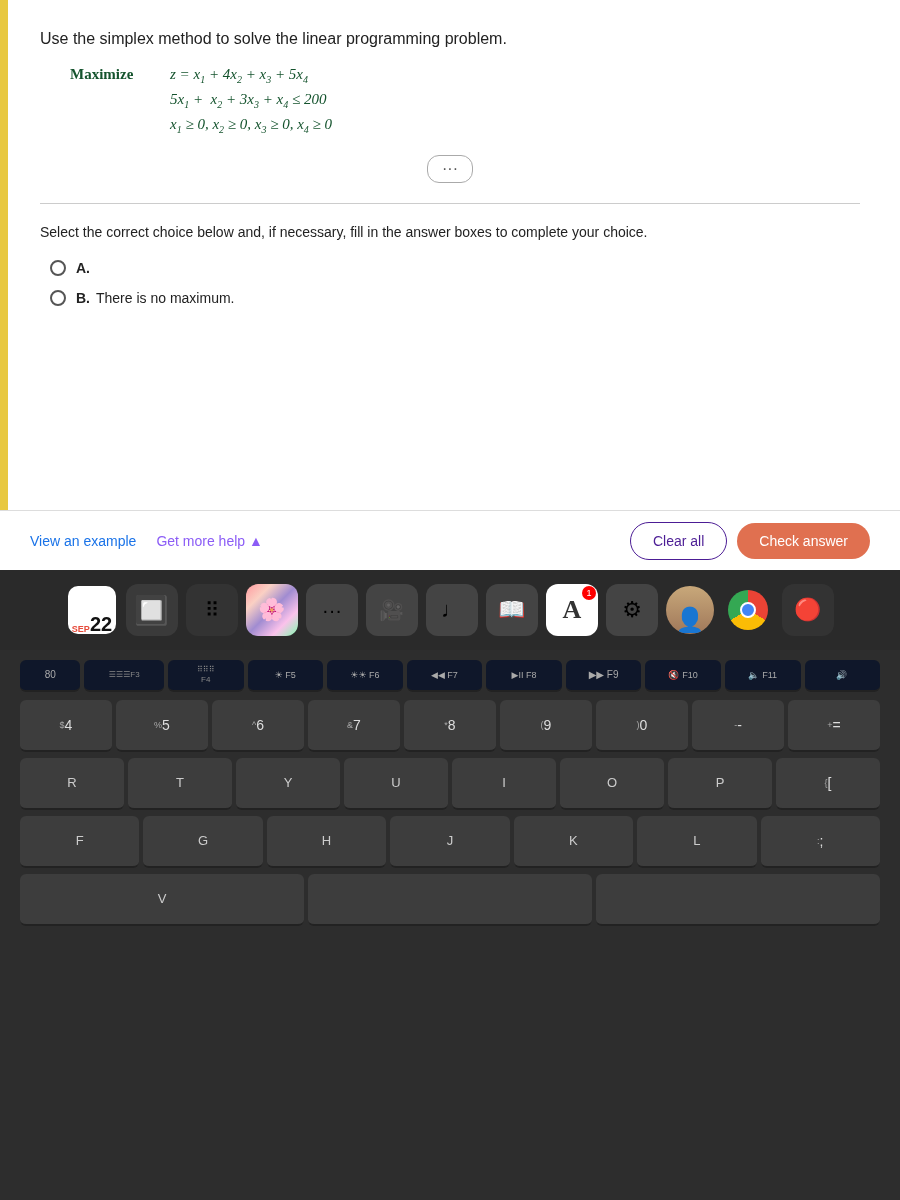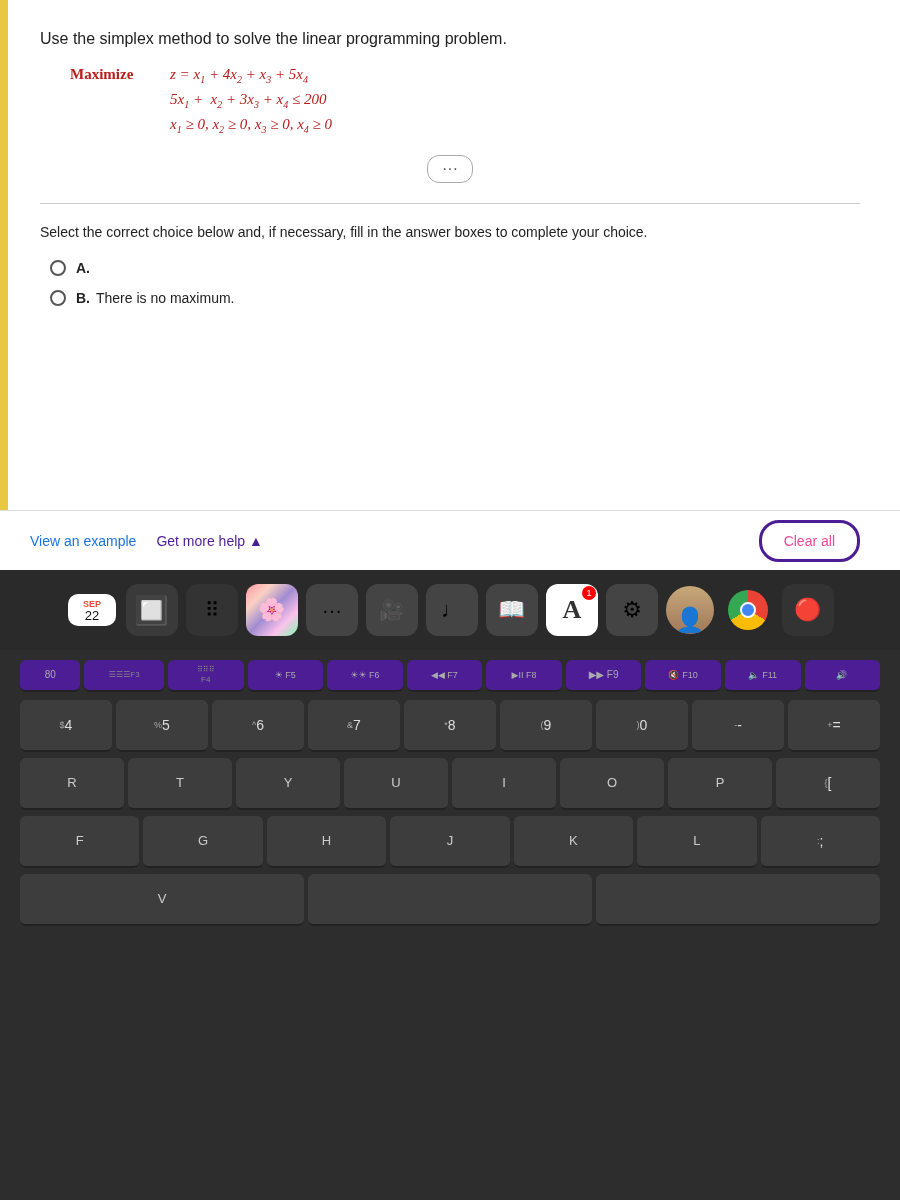--- a/index.html
+++ b/index.html
@@ -37,21 +37,21 @@
     .math-section {
       margin-left: 30px;
       margin-bottom: 20px;
     }
 
     .math-row {
       display: flex;
       align-items: baseline;
       margin-bottom: 6px;
       font-size: 15px;
-      color: #b91c1c;
+      color: #14532d;
     }
 
     .label {
       font-weight: 700;
       min-width: 100px;
       font-size: 15px;
     }
 
     .math-expr {
       font-size: 15px;
@@ -130,39 +130,39 @@
       color: #1a73e8;
       background: none;
       border: none;
       cursor: pointer;
       margin-right: 20px;
       font-weight: 500;
     }
 
     .get-more-help-btn {
       font-size: 14px;
-      color: #4c1d95;
+      color: #8b5cf6;
       background: none;
       border: none;
       cursor: pointer;
       font-weight: 500;
       display: flex;
       align-items: flex-end;
       gap: 4px;
     }
 
     .spacer { flex: 1; }
 
     .clear-all-btn {
       padding: 10px 22px;
-      border: 3px solid #4c1d95;
+      border: 1px solid #4c1d95;
       border-radius: 20px;
       background: white;
       font-size: 14px;
-      color: #ec4899;
+      color: #4c1d95;
       cursor: pointer;
       margin-right: 10px;
     }
 
     .check-answer-btn {
       padding: 10px 22px;
       border: none;
       border-radius: 20px;
       background: #e07050;
       font-size: 14px;
@@ -194,38 +194,38 @@
       font-size: 22px;
       cursor: pointer;
       flex-shrink: 0;
       position: relative;
     }
 
     .dock-date {
       background: white;
       border-radius: 10px;
       width: 48px;
-      height: 32px;
-      display: flex;
-      flex-direction: column;
-      align-items: center;
+      height: 48px;
+      display: flex;
+      flex-direction: row;
+      align-items: flex-end;
       justify-content: center;
     }
 
     .dock-date-month {
       font-size: 9px;
       color: #e74c3c;
       font-weight: 600;
       text-transform: uppercase;
     }
 
     .dock-date-day {
-      font-size: 13px;
+      font-size: 20px;
       color: #111;
-      font-weight: 400;
+      font-weight: 700;
       line-height: 1;
     }
 
     
     .keyboard-area {
       width: 900px;
       height: 550px;
       background: #2d2d2d;
       padding: 10px 20px 20px;
     }
@@ -268,21 +268,21 @@
       margin-bottom: 6px;
     }
 
     .qwerty-row {
       display: flex;
       gap: 4px;
       margin-bottom: 6px;
     }
 
     .key-special {
-      background: #4c1d95;
+      background: #0f172a;
       font-size: 10px;
       color: #aaa;
     }
 
     .key-esc {
       flex: 0.8;
     }
 
     .top-sub {
       font-size: 9px;
@@ -363,20 +363,21 @@
       </div>
     </div>
 
     <div class="footer-bar">
       <button class="view-example-btn">View an example</button>
       <button class="get-more-help-btn">
         <span>Get more help ▲</span>
       </button>
       <div class="spacer"></div>
       <button class="clear-all-btn">Clear all</button>
+      <button class="check-answer-btn">Check answer</button>
     </div>
   </div>
 </div>
 
 <div class="dock-bar">
 
   <div class="dock-item">
     <div class="dock-date">
       <span class="dock-date-month">SEP</span>
       <span class="dock-date-day">22</span>

